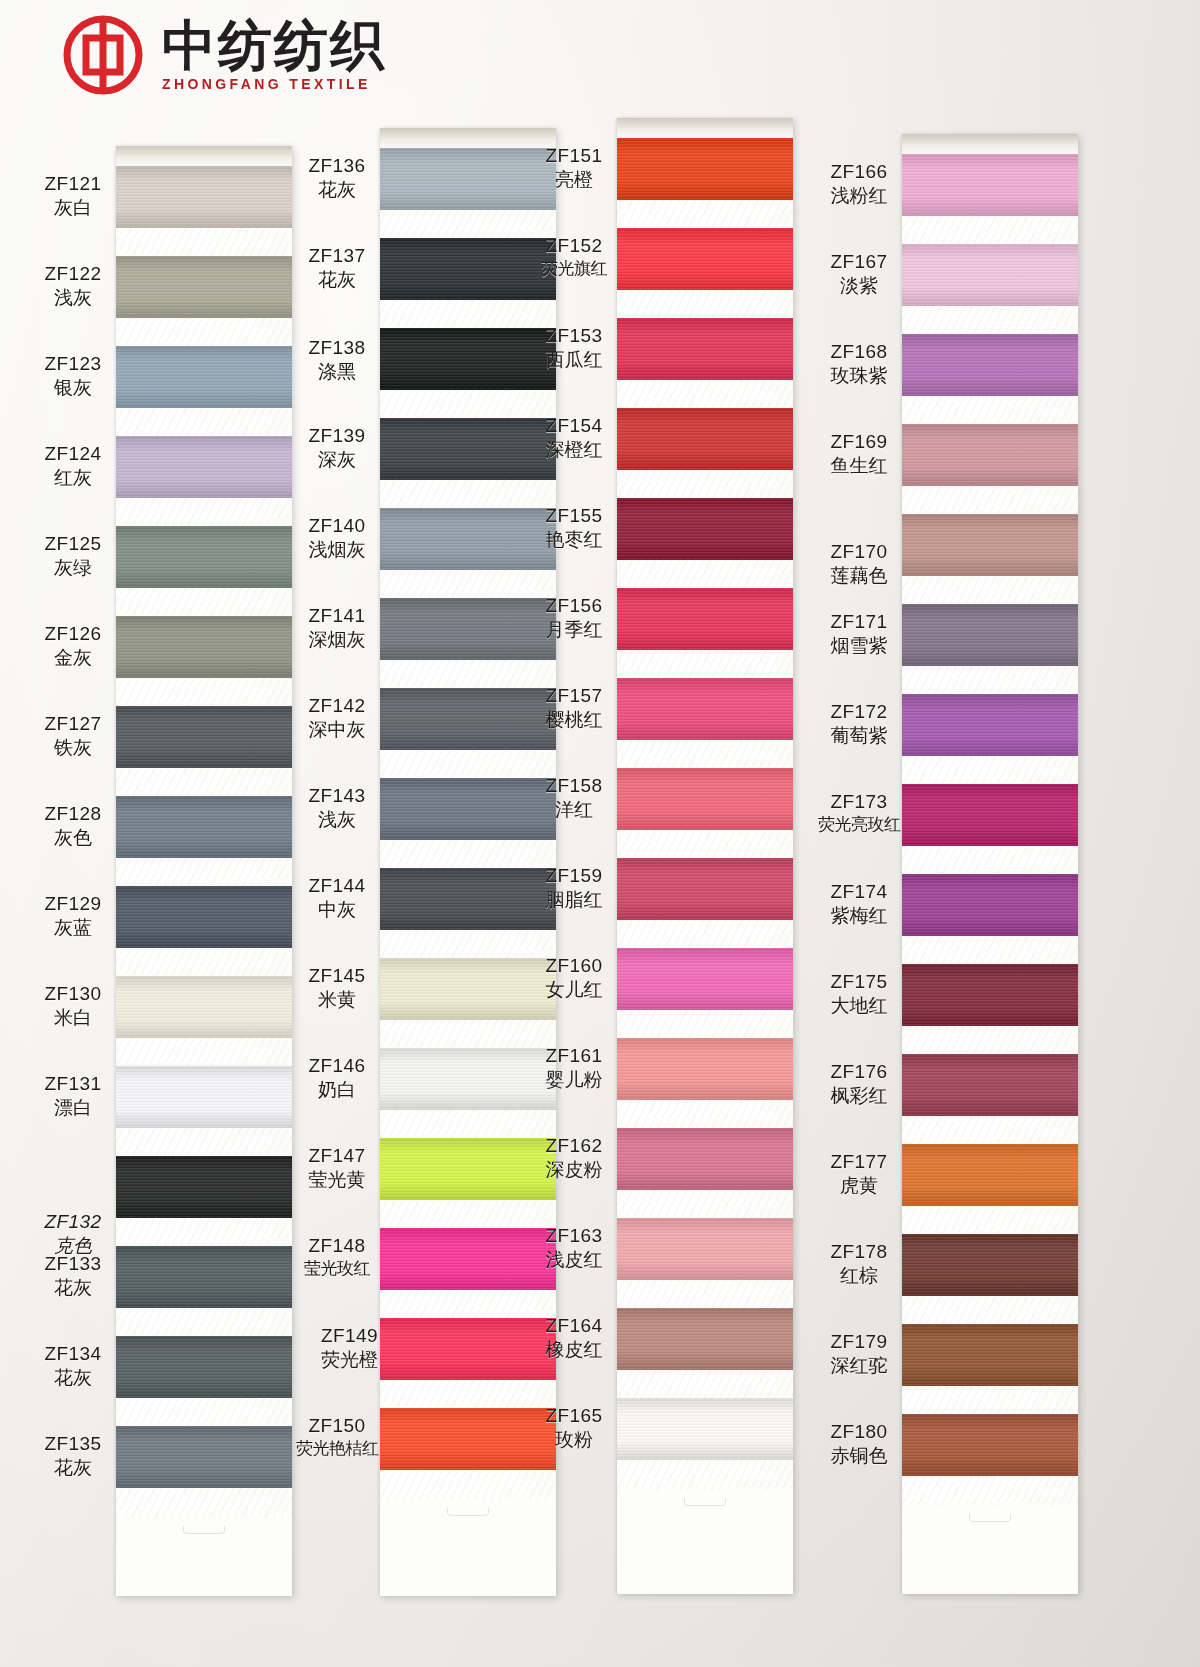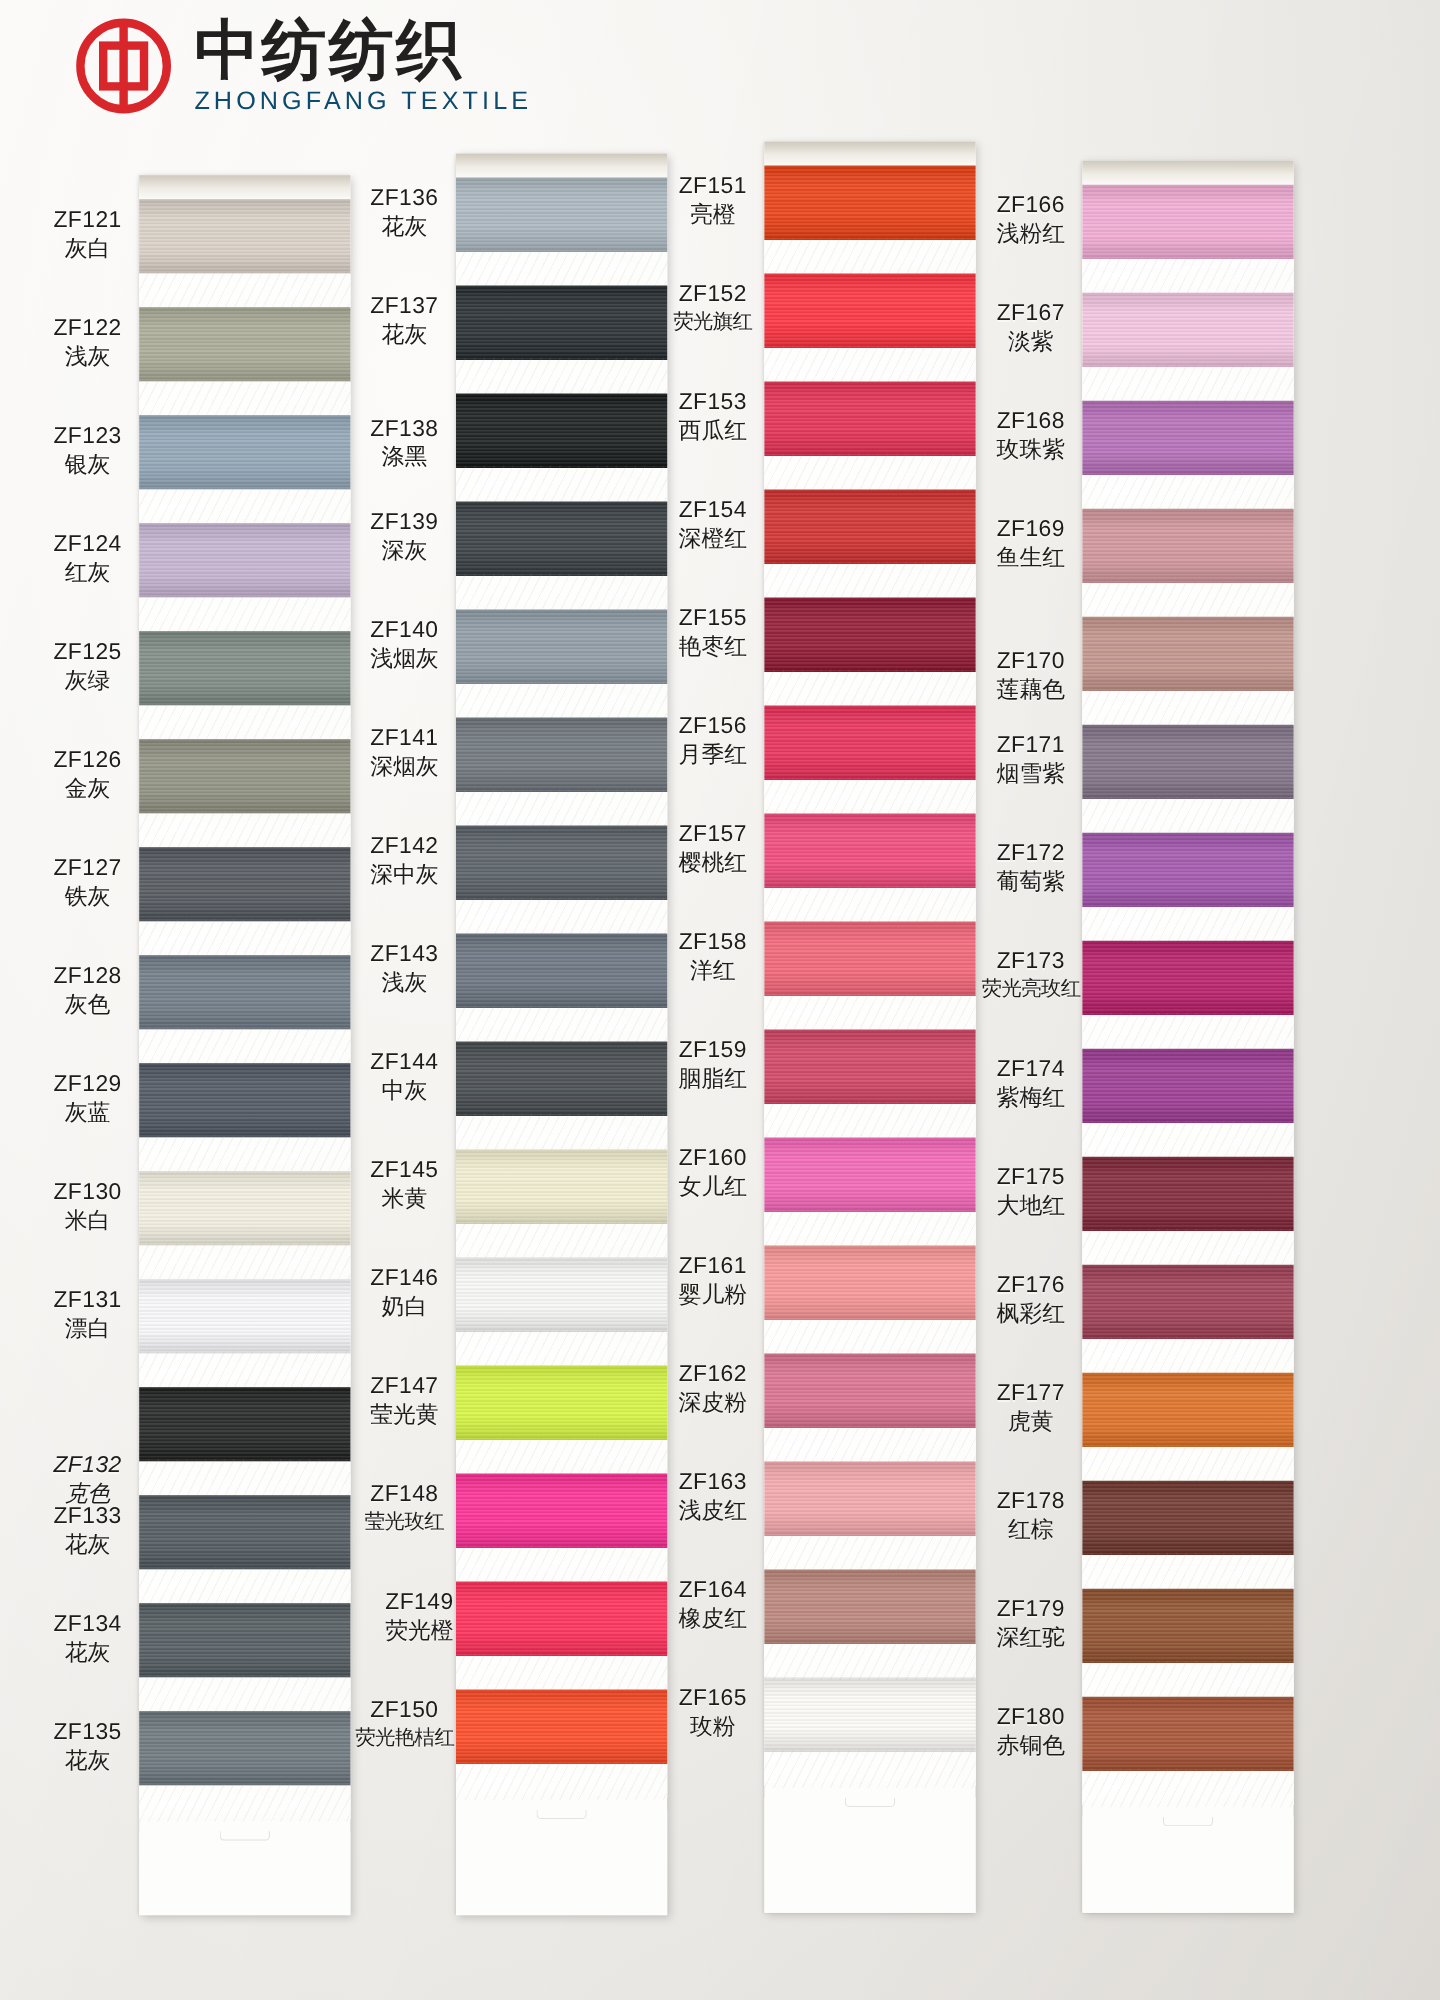--- a/index.html
+++ b/index.html
@@ -26,39 +26,39 @@
   
   .header{position:absolute;left:0;top:0;width:1200px;height:120px;}
   .brand{position:absolute;left:62px;top:14px;display:flex;align-items:center;gap:18px;}
   .logo-mark{width:82px;height:82px;position:relative;flex:0 0 auto;}
   .brand-text{display:flex;flex-direction:column;justify-content:center;}
   .brand-cn{
     font-family:"DejaVu Sans","Liberation Sans",sans-serif;
     font-size:54px;font-weight:bold;color:#211f1f;letter-spacing:2px;line-height:1.05;
   }
   .brand-en{
-    font-size:21px;font-weight:normal;color:#0c4a6e;letter-spacing:3.4px;margin-top:2px;
+    font-size:14px;font-weight:bold;color:#b91c1c;letter-spacing:3.4px;margin-top:2px;
   }
   .title-block{position:absolute;right:46px;top:12px;text-align:right;}
   .title-main{
     font-family:"DejaVu Sans","Liberation Sans",sans-serif;
     font-size:44px;font-weight:bold;color:#1d1b1a;letter-spacing:1px;line-height:1.15;
   }
   .title-badge{
     display:inline-block;margin-top:6px;padding:3px 20px 4px;
     border:2px solid #2a2827;border-radius:22px;
     font-size:20px;font-weight:bold;color:#211f1e;letter-spacing:.5px;
   }
 
   
   .columns{position:absolute;left:0;top:118px;width:1200px;height:1549px;}
   .col{position:absolute;top:0;height:100%;}
   .col-1{left:32px;width:262px;}
   .col-2{left:296px;width:262px;}
-  .col-3{left:553px;width:262px;}
+  .col-3{left:533px;width:262px;}
   .col-4{left:818px;width:272px;}
 
   .labels{position:absolute;left:0;top:0;width:82px;height:100%;}
   .label{
     position:absolute;left:0;width:82px;text-align:center;
     color:#1e1c1b;line-height:1.18;
     text-shadow:0 1px 0 rgba(255,255,255,.6);
   }
   .label .code{font-size:19px;font-weight:500;letter-spacing:.4px;display:block;}
   .label .name{
@@ -242,21 +242,21 @@
   <div class="col col-2">
     <div class="labels">
         <div class="label" style="top: 37px;">
           <span class="code">ZF136</span>
           <span class="name">花灰</span>
         </div>
         <div class="label" style="top: 127px;">
           <span class="code">ZF137</span>
           <span class="name">花灰</span>
         </div>
-        <div class="label" style="top: 229px;">
+        <div class="label" style="top: 219px;">
           <span class="code">ZF138</span>
           <span class="name">涤黑</span>
         </div>
         <div class="label" style="top: 307px;">
           <span class="code">ZF139</span>
           <span class="name">深灰</span>
         </div>
         <div class="label" style="top: 397px;">
           <span class="code">ZF140</span>
           <span class="name">浅烟灰</span>

